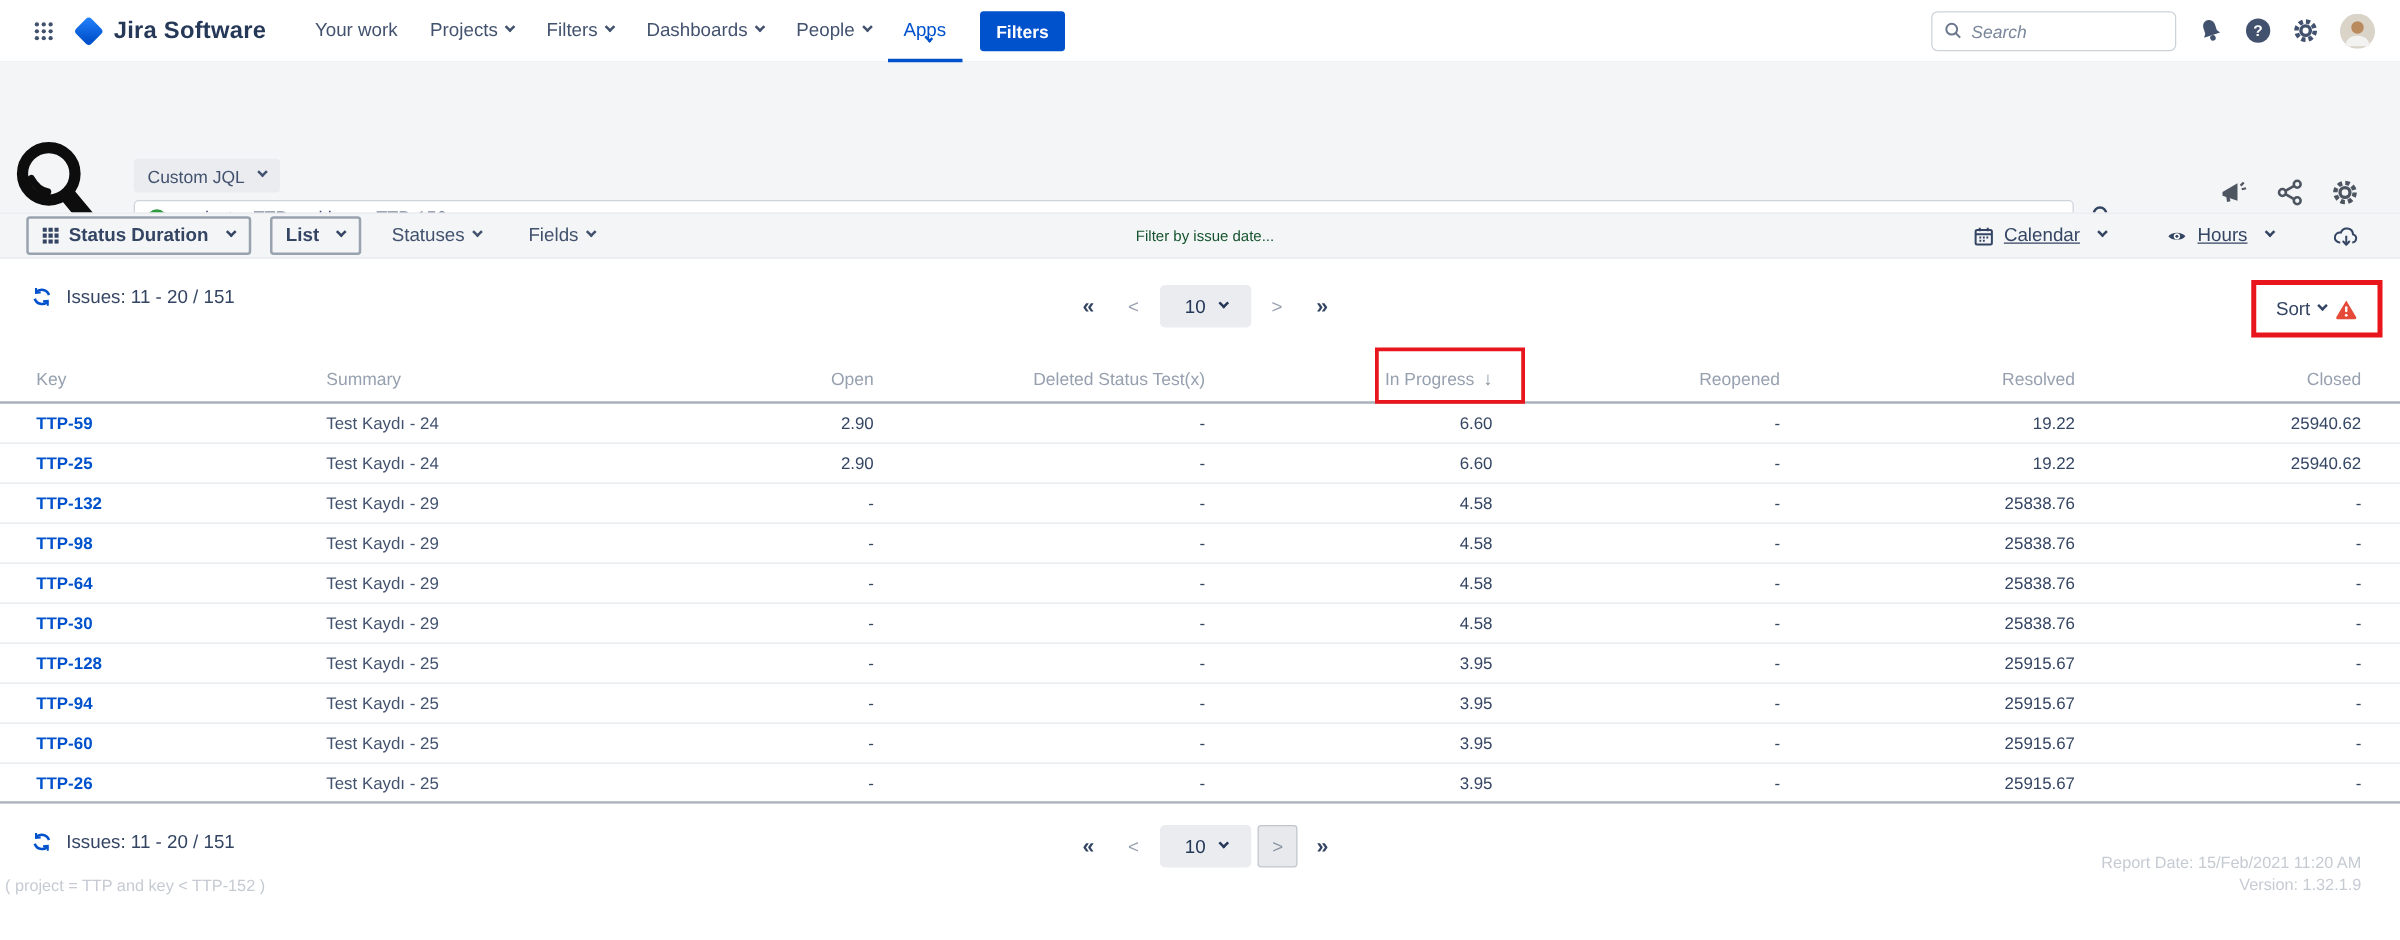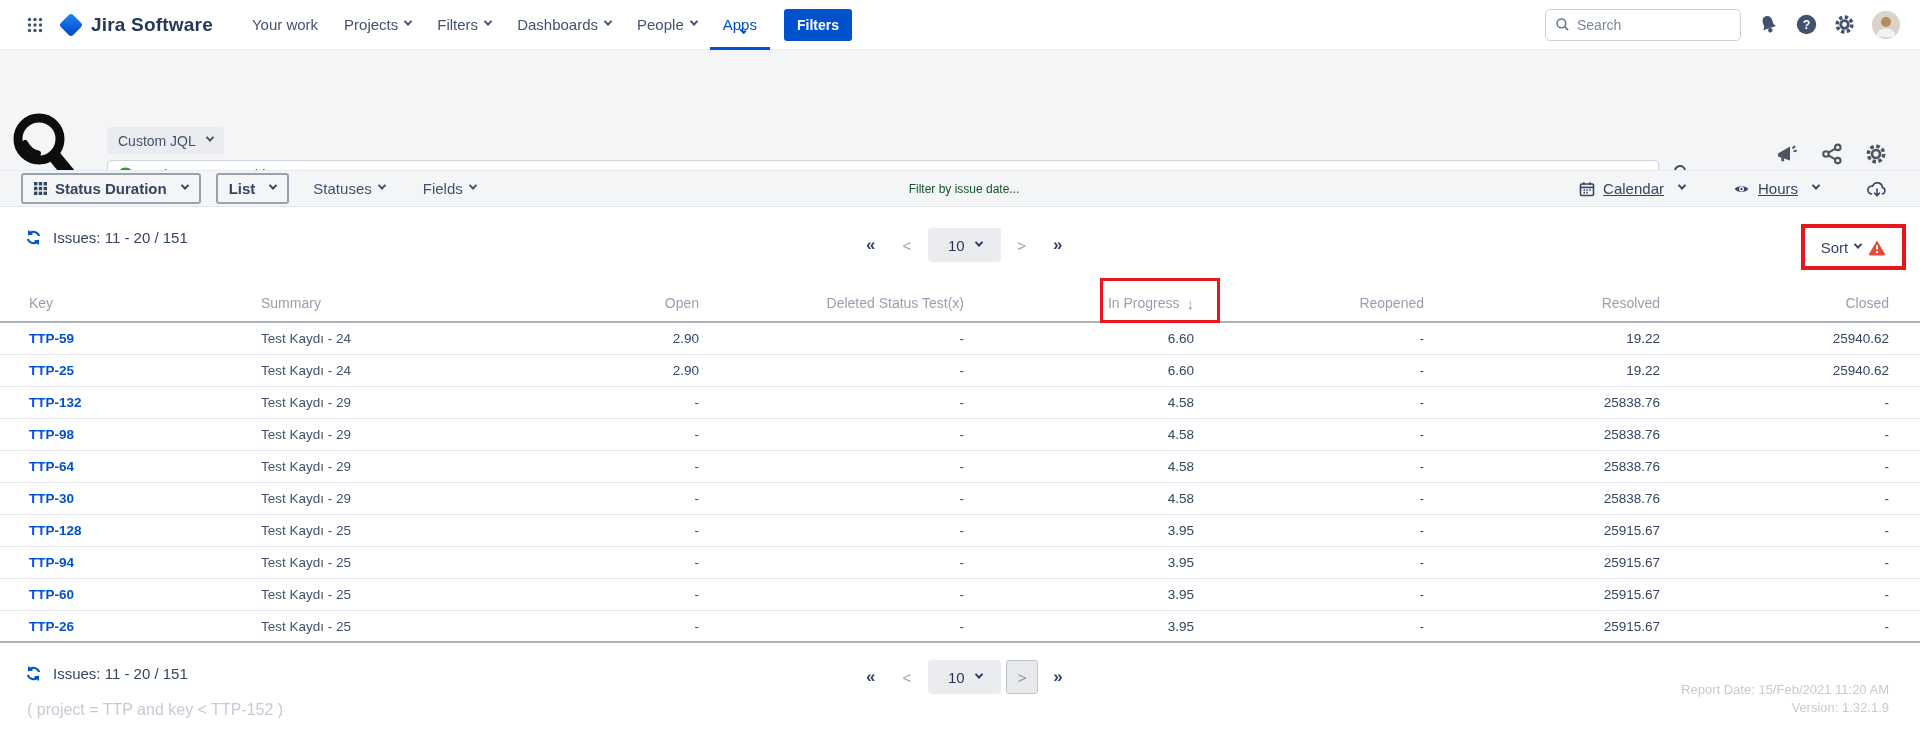--- a/index.html
+++ b/index.html
@@ -21,21 +21,21 @@
   .nav-item.active { color:#0052CC; box-shadow:inset 0 -3px 0 #0052CC;flex-direction:column; }
   .chev { display:inline-block; width:6px; height:6px; border-right:2px solid currentColor;
     border-bottom:2px solid currentColor; transform:rotate(45deg) translate(-1px,-1px);
     margin-left:7px; margin-top:-3px; }
   .create-btn { margin-left:14px; height:32px; padding:0 13px; background:#0052CC; color:#fff;
     font-size:14px; font-weight:bold; border:none; border-radius:3px; cursor:pointer; }
   .nav-right { margin-left:auto; display:flex; align-items:center; gap:17px; }
   .nav-search { width:196px; height:32px; border:1px solid #ccd2da; border-radius:5px; background:#fff;
     display:flex; align-items:center; padding:0 9px; gap:7px; color:#6B778C; }
   .nav-search input { border:none; outline:none; font-size:14px; width:150px; color:#3b82f6;
-    font-family:"Liberation Sans", sans-serif; background:transparent; }
+    font-family:"Liberation Sans", sans-serif; background:transparent;font-style:italic; }
   .nav-search input::placeholder { color:#7A869A; }
   .icon-btn { display:flex; align-items:center; justify-content:center; cursor:pointer; }
 
   
   .querybar { position:relative; height:120px; background:#f4f5f7; }
   .qb-logo { position:absolute; left:10px; top:60px; }
   .qb-chip { position:absolute; left:107px; top:77px; height:27px; background:#ebecf0;
     border-radius:3px; display:flex; align-items:center; gap:4px; padding:0 11px;
     font-size:14px; color:#42526E; cursor:pointer; }
   .qb-input { position:absolute; left:107px; top:110px; width:1552px; height:30px; background:#fff;
@@ -100,21 +100,21 @@
   .cell.sum { color:#42526E; }
   .inprogress-box { position:absolute; left:1100px; top:-7px; width:120px; height:45px;
     border:3px solid #e8151c; pointer-events:none; }
 
   
   .footerbar { position:relative; height:107px; background:#fff; }
   .footerbar .count-left { top:22px; }
   .footerbar .pager { top:17px; }
   .report-info { position:absolute; right:31px; top:38px; text-align:right; font-size:13px;
     line-height:18px; color:#c6cbd3; }
-  .jql-echo { position:absolute; left:27px; top:58px; font-size:16px; color:#c6cbd3;text-align:right; }
+  .jql-echo { position:absolute; left:4px; top:58px; font-size:13px; color:#c6cbd3;text-align:right; }
 
   svg { display:block; }
 </style>
 </head>
 <body>
 
 <div class="topnav">
   <div class="appswitcher">
     <svg width="16" height="16" viewBox="0 0 16 16" fill="#42526E">
       <circle cx="2.5" cy="2.5" r="1.7"></circle>

